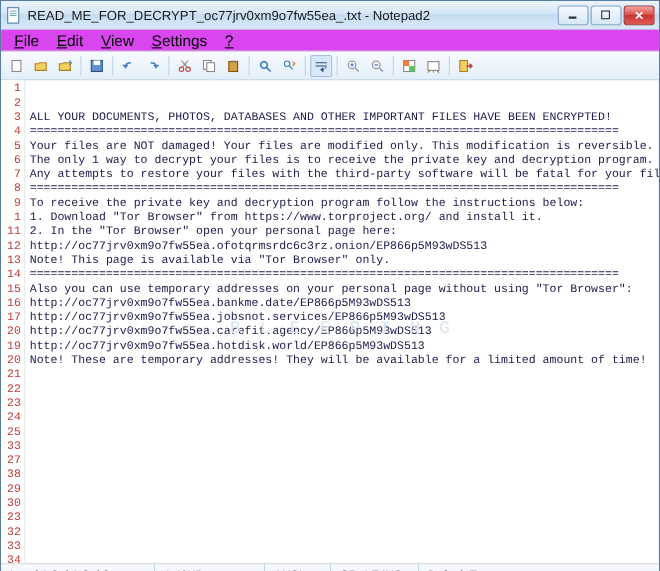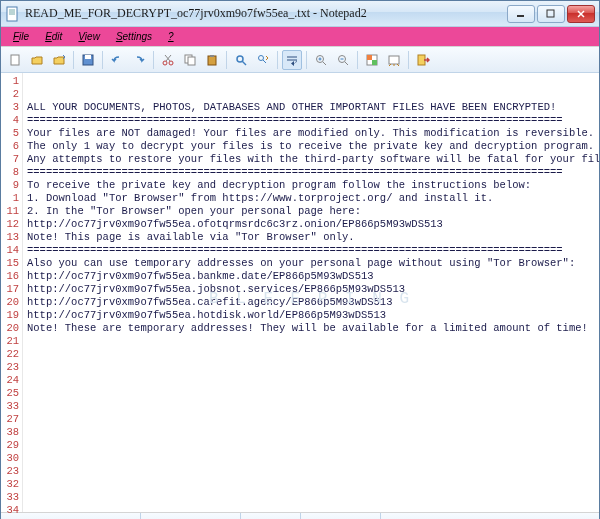--- a/index.html
+++ b/index.html
@@ -15,21 +15,20 @@
     background: #fff;
     width: 600px;
   }
   .titlebar {
     height: 26px;
     background: linear-gradient(to bottom, #eaf3fb 0%, #d6e7f7 45%, #c3dbf1 46%, #d9eaf9 100%);
     border-bottom: 1px solid #b7cde2;
     display: flex;
     align-items: center;
     padding: 0 4px;
-    font-family: Liberation Serif, serif;
   }
   .titlebar .icon {
     width: 16px; height: 16px;
     margin-right: 4px;
     display: inline-block;
   }
   .titlebar .title {
     flex: 1;
     font-size: 12px;
     color: #1a1a1a;
@@ -48,27 +47,26 @@
     cursor: pointer;
   }
   .winbtn.close {
     background: linear-gradient(to bottom, #f5a3a0, #d9534f 45%, #c9302c 46%, #e05a55);
     border-color: #a03030;
     color: #fff;
     font-weight: bold;
   }
   .menubar {
     height: 20px;
-    background: #ec4899;
+    background: #d946ef;
     border-bottom: 1px solid #d4d4d4;
     display: flex;
     align-items: center;
     padding: 0 4px;
-    font-size: 10px;
-    font-style: italic;
+    font-size: 14px;
   }
   .menuitem {
     padding: 2px 8px;
     cursor: pointer;
   }
   .menuitem .ul { text-decoration: underline; }
   .toolbar {
     height: 26px;
     background: linear-gradient(to bottom, #f7fbff, #e4eef8);
     border-bottom: 1px solid #c0d4e8;

